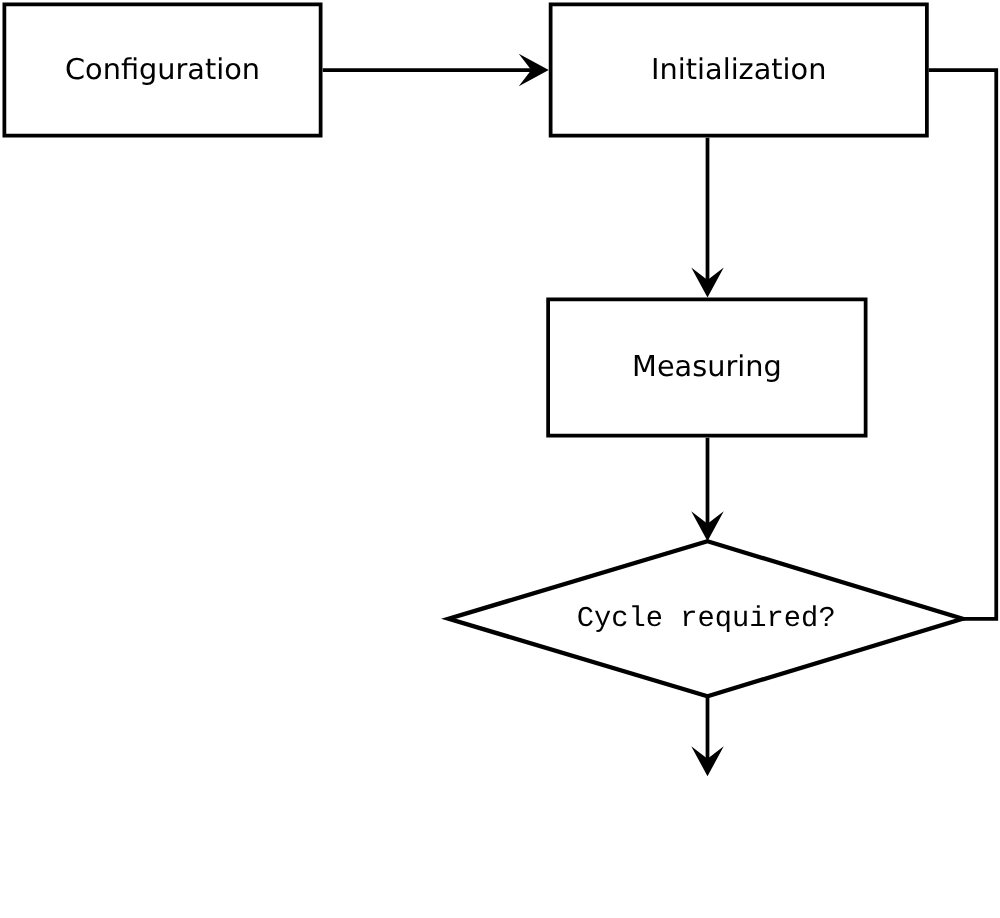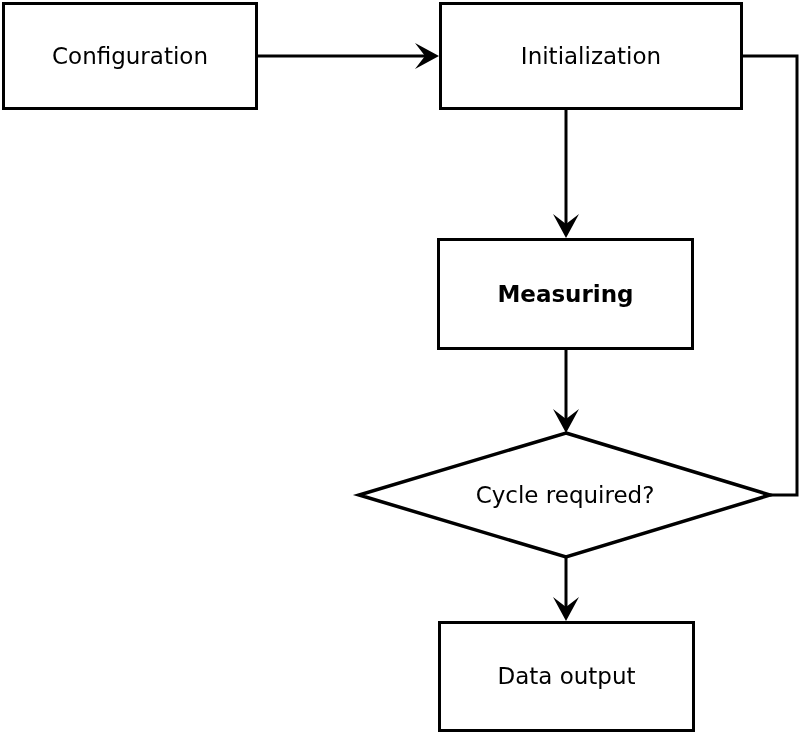--- a/index.html
+++ b/index.html
@@ -56,23 +56,23 @@
     display: flex;
     align-items: center;
     justify-content: center;
     font-size: 23px;
     line-height: 1;
     white-space: nowrap;
     background: transparent;
   }
   #node-configuration { left: 2px;   top: 2px;   width: 256px; height: 108px; }
   #node-initialization{ left: 439px; top: 2px;   width: 304px; height: 108px; }
-  #node-measuring     { left: 437px; top: 238px; width: 257px; height: 112px; font-weight: bold; }
+  #node-measuring     { left: 437px; top: 238px; width: 257px; height: 112px; }
   #node-data-output   { left: 438px; top: 621px; width: 257px; height: 111px; }
-  #label-cycle-required { left: 398px; top: 472px; width: 334px; height: 46px; }
+  #label-cycle-required { left: 398px; top: 472px; width: 334px; height: 46px; font-family: Liberation Mono, monospace; }
 </style>
 </head>
 <body>
 
 <div class="canvas">
 
   <svg class="edges" width="800" height="734" viewBox="0 0 800 734" xmlns="http://www.w3.org/2000/svg">
 
     <line x1="258" y1="56" x2="426" y2="56"></line>
     <polygon class="head" points="439,56 415,43 425,56 415,69"></polygon>
@@ -101,17 +101,14 @@
   </div>
 
   <div class="node" id="node-measuring">
     <span>Measuring</span>
   </div>
 
   <div class="diamond-label" id="label-cycle-required">
     <span>Cycle required?</span>
   </div>
 
-  <div class="node" id="node-data-output">
-    <span>Data output</span>
-  </div>
 
 </div>
 
 </body></html>

